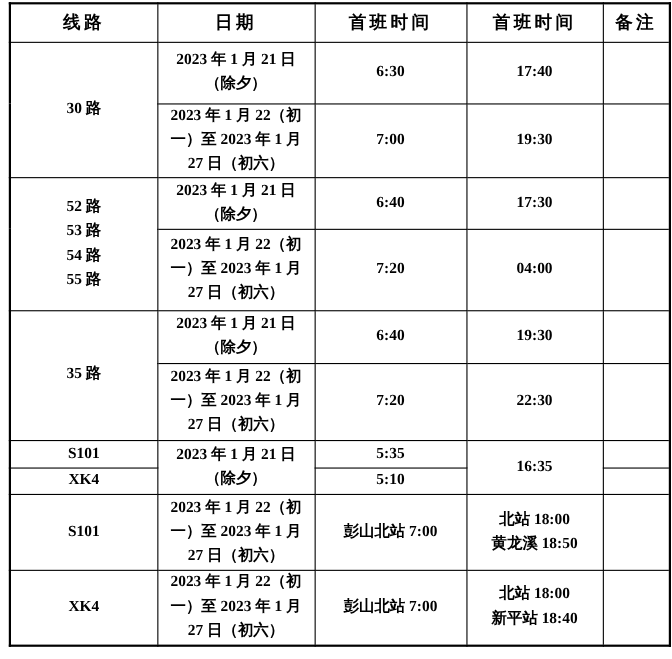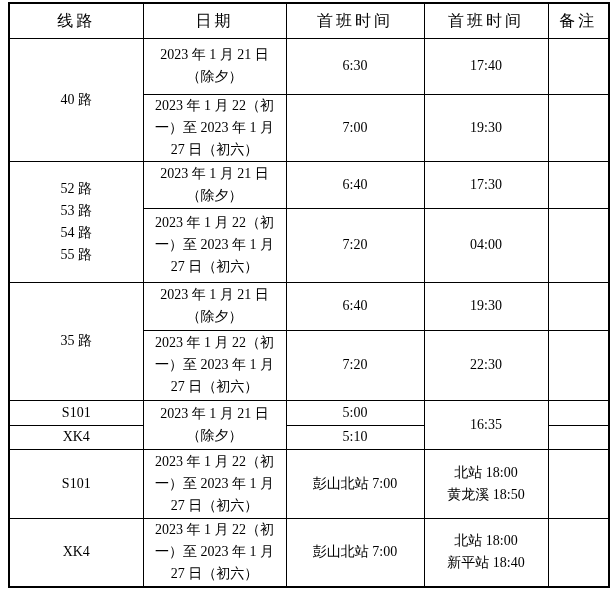--- a/index.html
+++ b/index.html
@@ -22,21 +22,21 @@
     table-layout: fixed;
     width: 600px;
     border: 2px solid #000000;
   }
   table.schedule th,
   table.schedule td {
     border: 1px solid #000000;
     text-align: center;
     vertical-align: middle;
     padding: 0;
-    font-weight: normal;
+    font-weight: bold;
     font-size: 14px;
     line-height: 22px;
     white-space: pre-line;
     overflow: hidden;
   }
   table.schedule th {
     font-size: 16px;
     letter-spacing: 3px;
   }
   
@@ -71,21 +71,21 @@
         <th>线路</th>
         <th>日期</th>
         <th>首班时间</th>
         <th>首班时间</th>
         <th>备注</th>
       </tr>
     </thead>
     <tbody>
 
       <tr class="rh-r0">
-        <td class="line-cell" rowspan="2">40 路</td>
+        <td class="line-cell" rowspan="2">30 路</td>
         <td class="date-cell">2023 年 1 月 21 日
 （除夕）</td>
         <td>6:30</td>
         <td>17:40</td>
         <td></td>
       </tr>
       <tr class="rh-r1">
         <td class="date-cell">2023 年 1 月 22（初
 一）至 2023 年 1 月
 27 日（初六）</td>
@@ -128,21 +128,21 @@
 27 日（初六）</td>
         <td>7:20</td>
         <td>22:30</td>
         <td></td>
       </tr>
 
       <tr class="rh-r6">
         <td>S101</td>
         <td class="date-cell" rowspan="2">2023 年 1 月 21 日
 （除夕）</td>
-        <td>5:00</td>
+        <td>5:35</td>
         <td rowspan="2">16:35</td>
         <td></td>
       </tr>
       <tr class="rh-r7">
         <td>XK4</td>
         <td>5:10</td>
         <td></td>
       </tr>
 
       <tr class="rh-r8">

